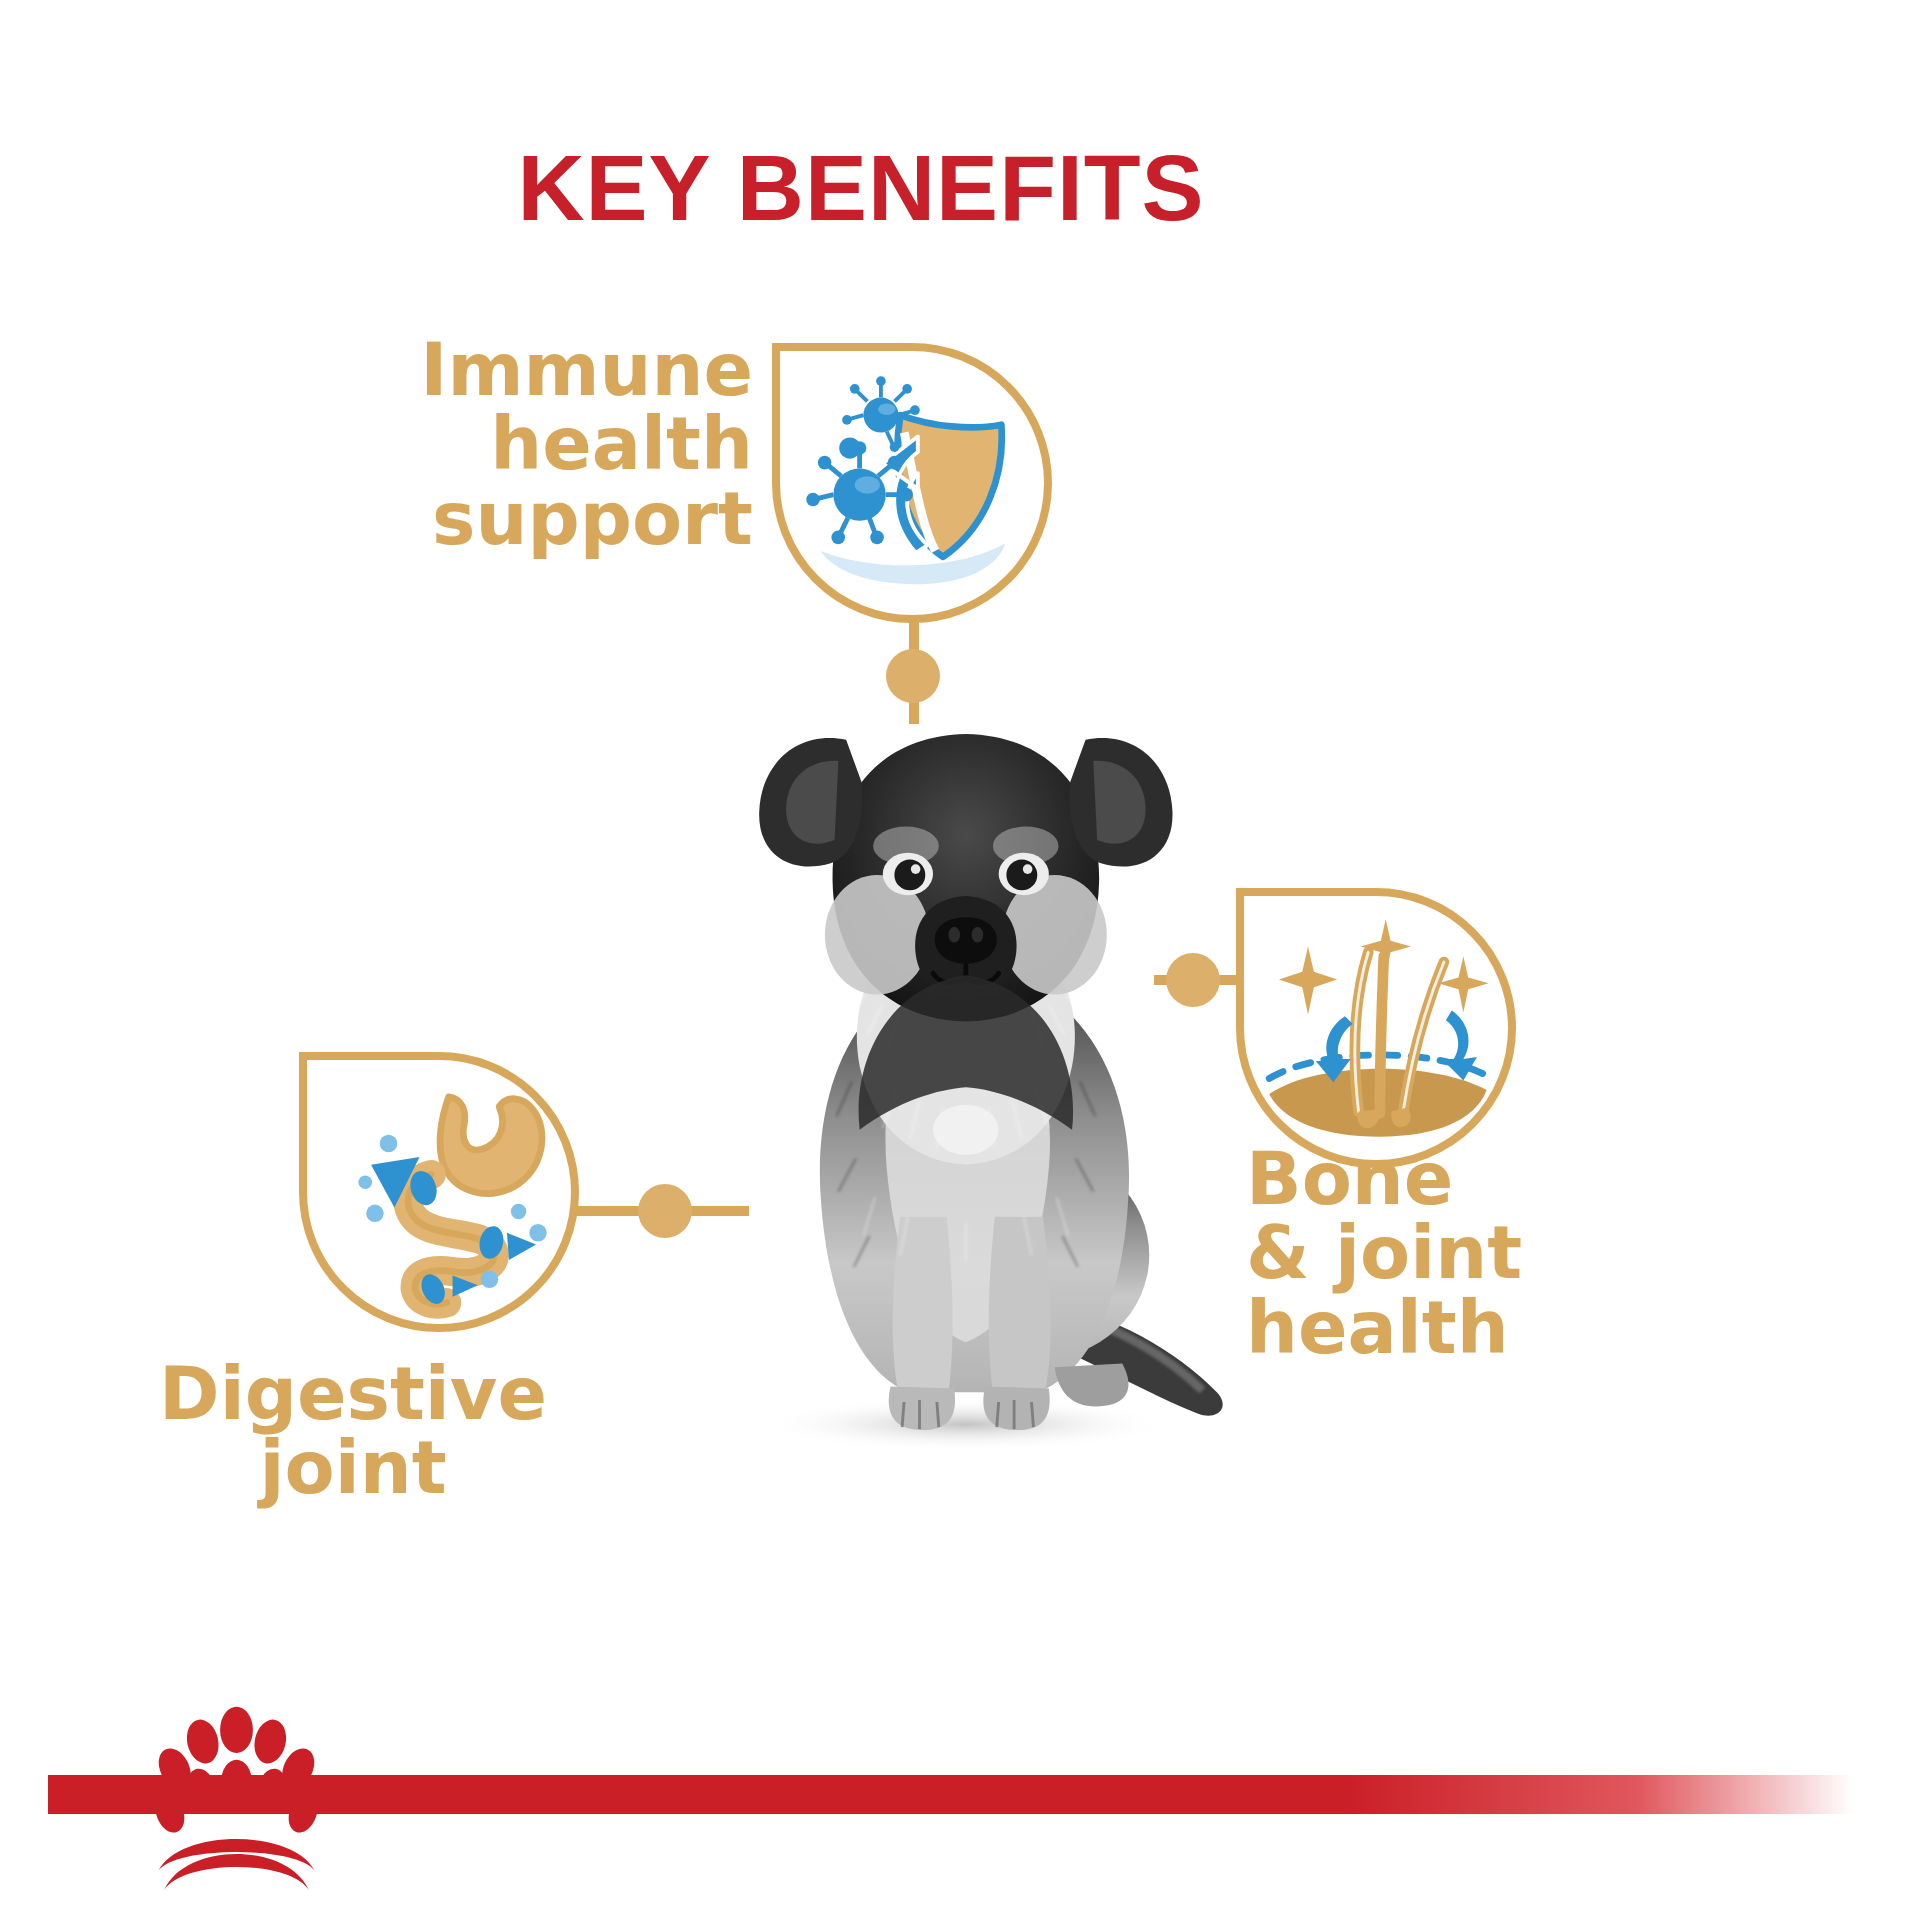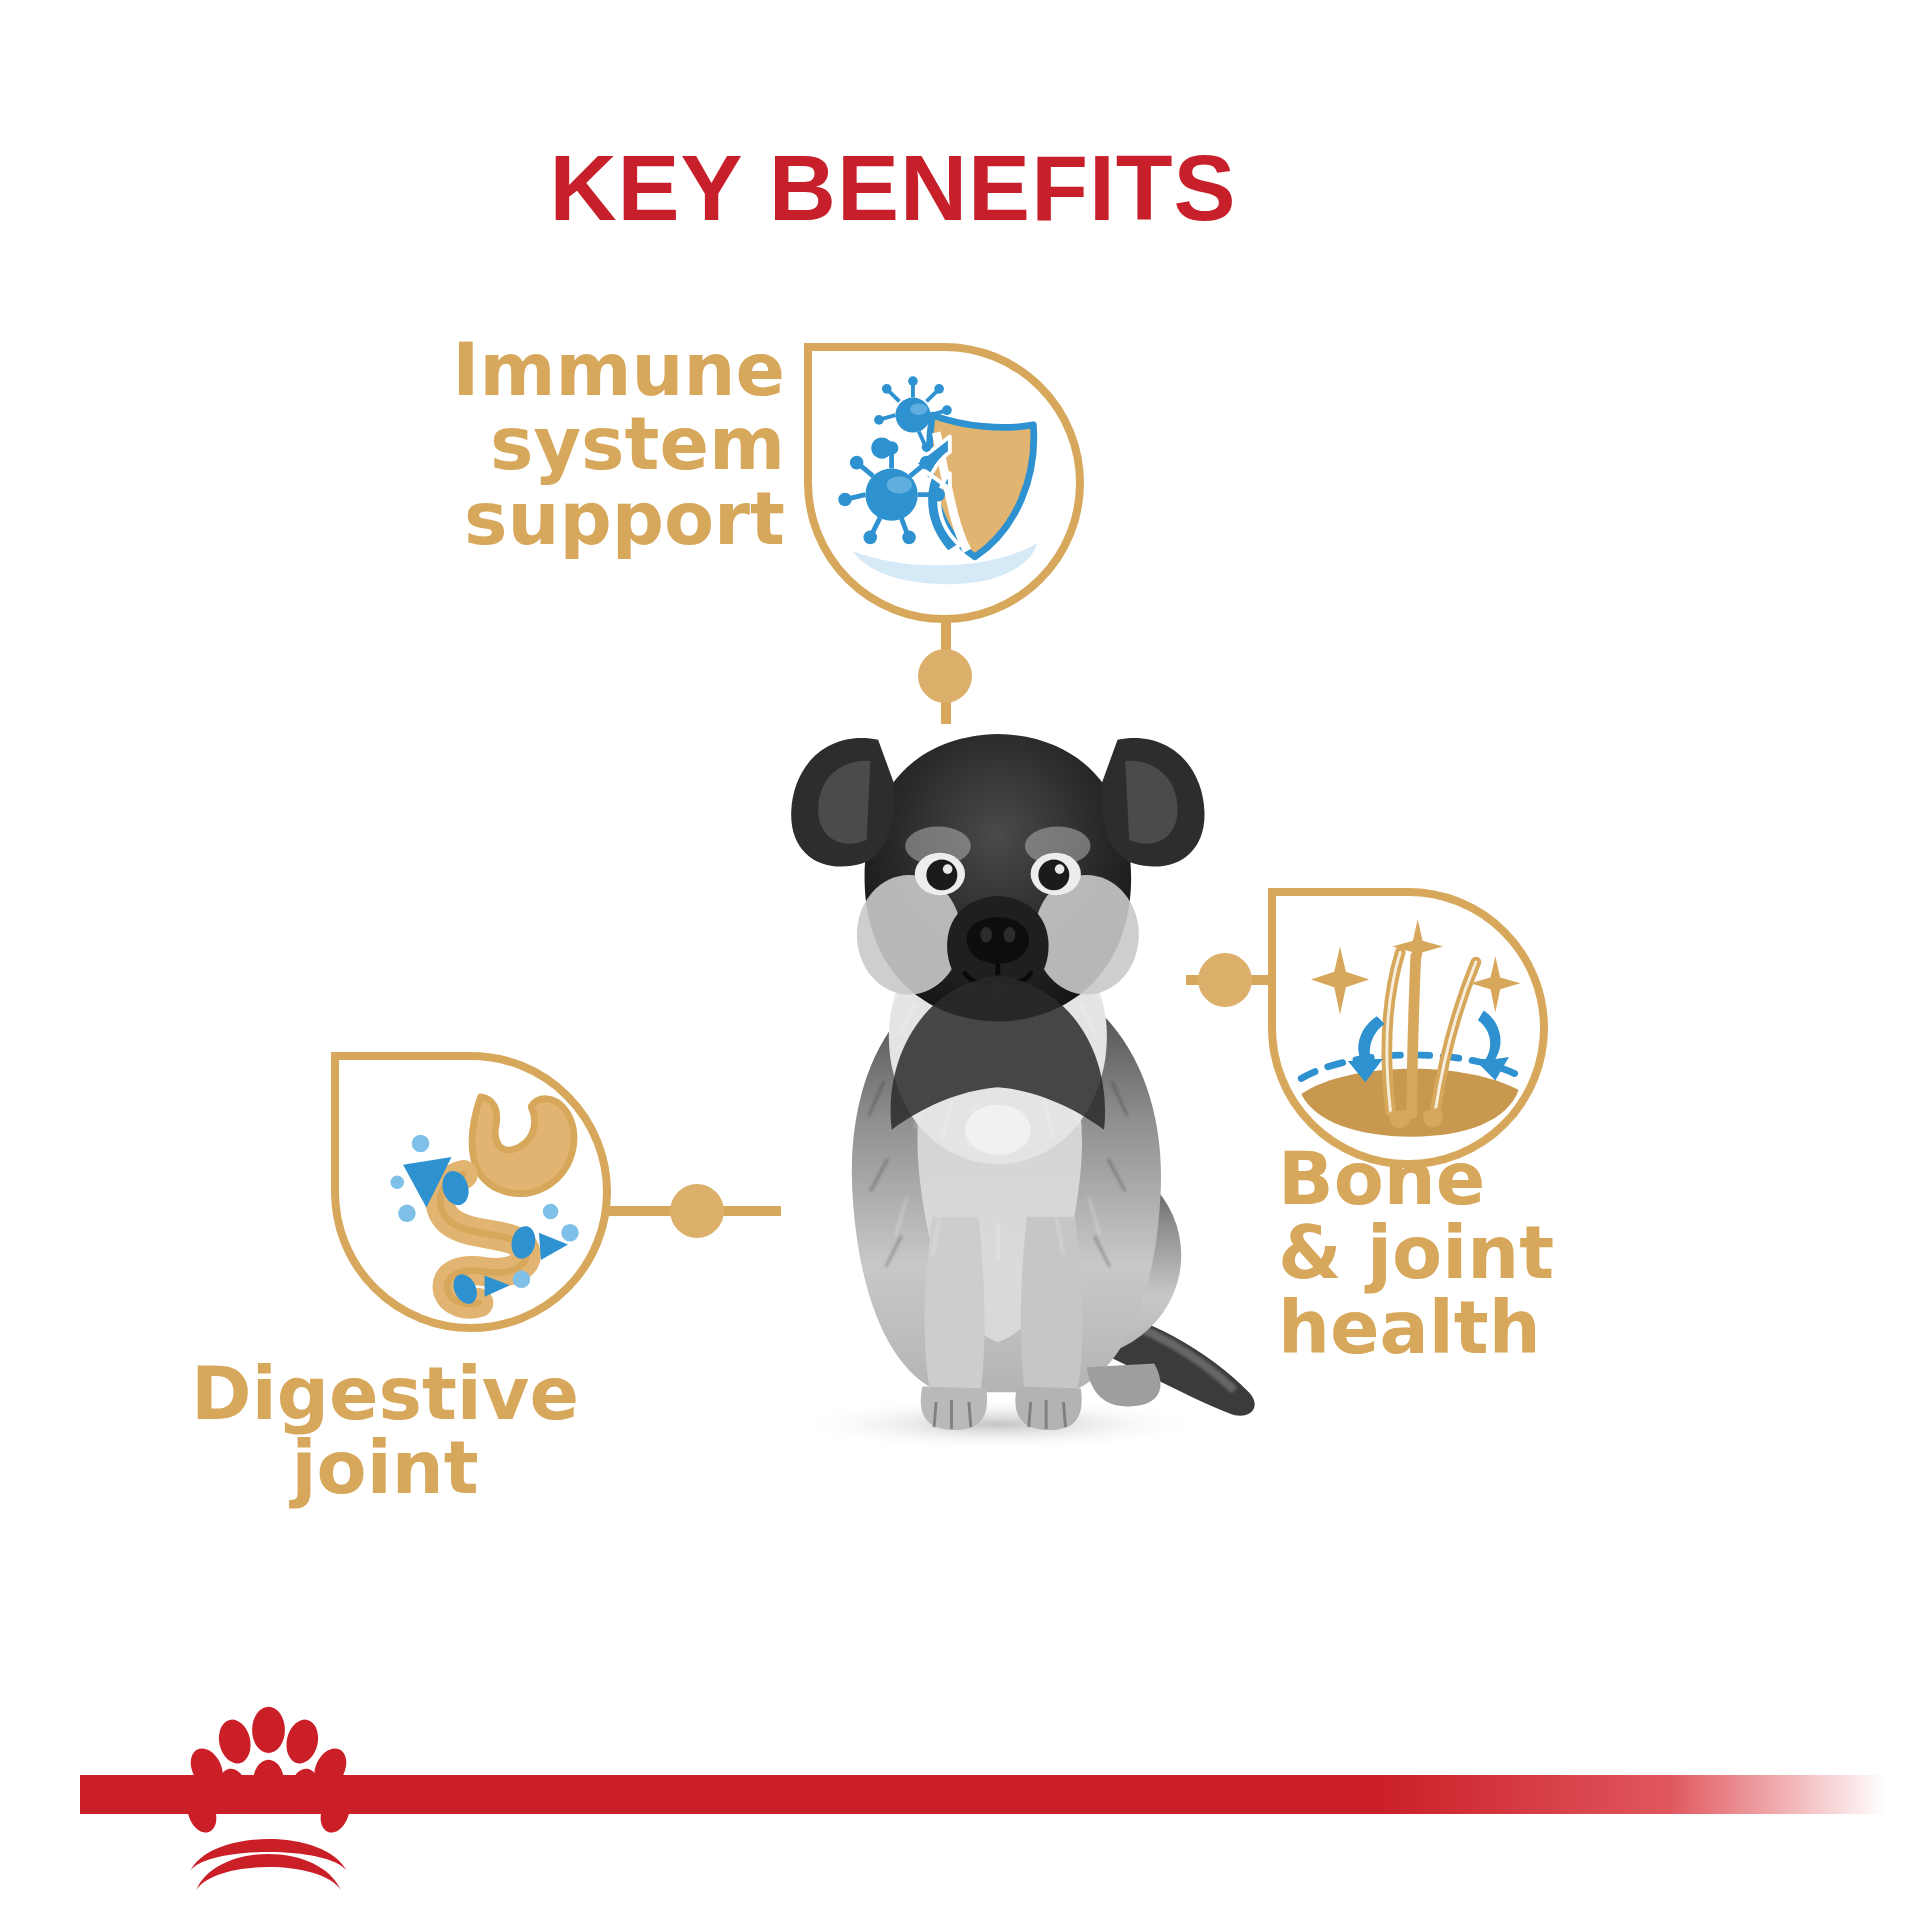--- a/index.html
+++ b/index.html
@@ -1,19 +1,19 @@
 <!DOCTYPE html>
 <html><head>
 <meta charset="utf-8">
 <style>
   * { margin:0; padding:0; box-sizing:border-box; }
   html,body { width:1931px; height:1931px; background:#ffffff; overflow:hidden; }
   body { font-family:"Liberation Sans", sans-serif; position:relative; }
 
-  #stage { position:absolute; inset:0; width:1722px; height:1931px; background:#fff;margin-left:32px; }
+  #stage { position:absolute; inset:0; width:1722px; height:1931px; background:#fff; }
 
   
   .page-title{
     position:absolute; left:0; right:0; top:135px;
     text-align:center;
     font-size:93px; font-weight:bold; letter-spacing:1px;
     color:#C8202B;
     font-family:"Liberation Sans", sans-serif;
   }
 
@@ -326,21 +326,21 @@
 
       <g fill="#D7A85C">
         <path d="M66 52 L 72 78 L 96 86 L 72 94 L 66 122 L 60 94 L 36 86 L 60 78 Z"></path>
         <path d="M146 24 L 151 46 L 172 52 L 151 58 L 146 82 L 141 58 L 120 52 L 141 46 Z"></path>
         <path d="M226 62 L 231 84 L 252 90 L 231 96 L 226 120 L 221 96 L 200 90 L 221 84 Z"></path>
       </g>
     </svg>
   </div>
 
   <div class="benefit-label" id="label-immune">Immune
-system
+health
 support</div>
 
   <div class="benefit-label" id="label-digest">Digestive
 joint</div>
 
   <div class="benefit-label" id="label-bone">Bone
 &amp; joint
 health</div>
 
   <div id="bottom-bar"></div>

